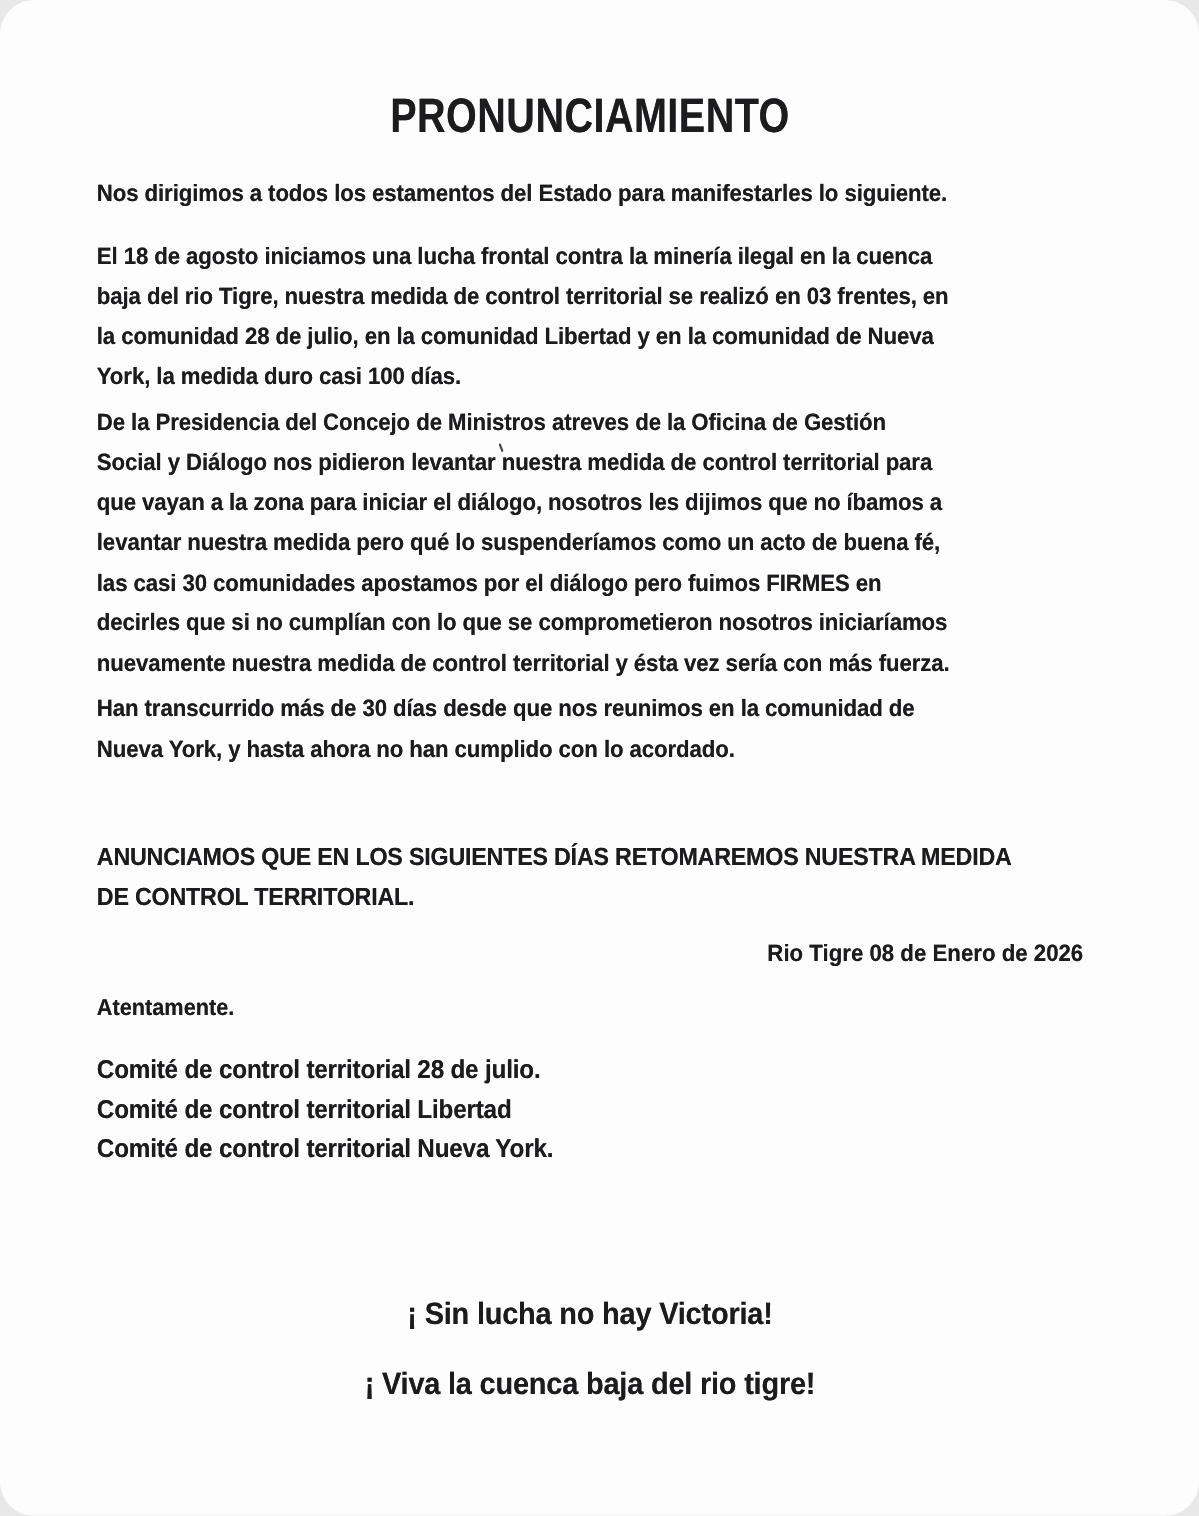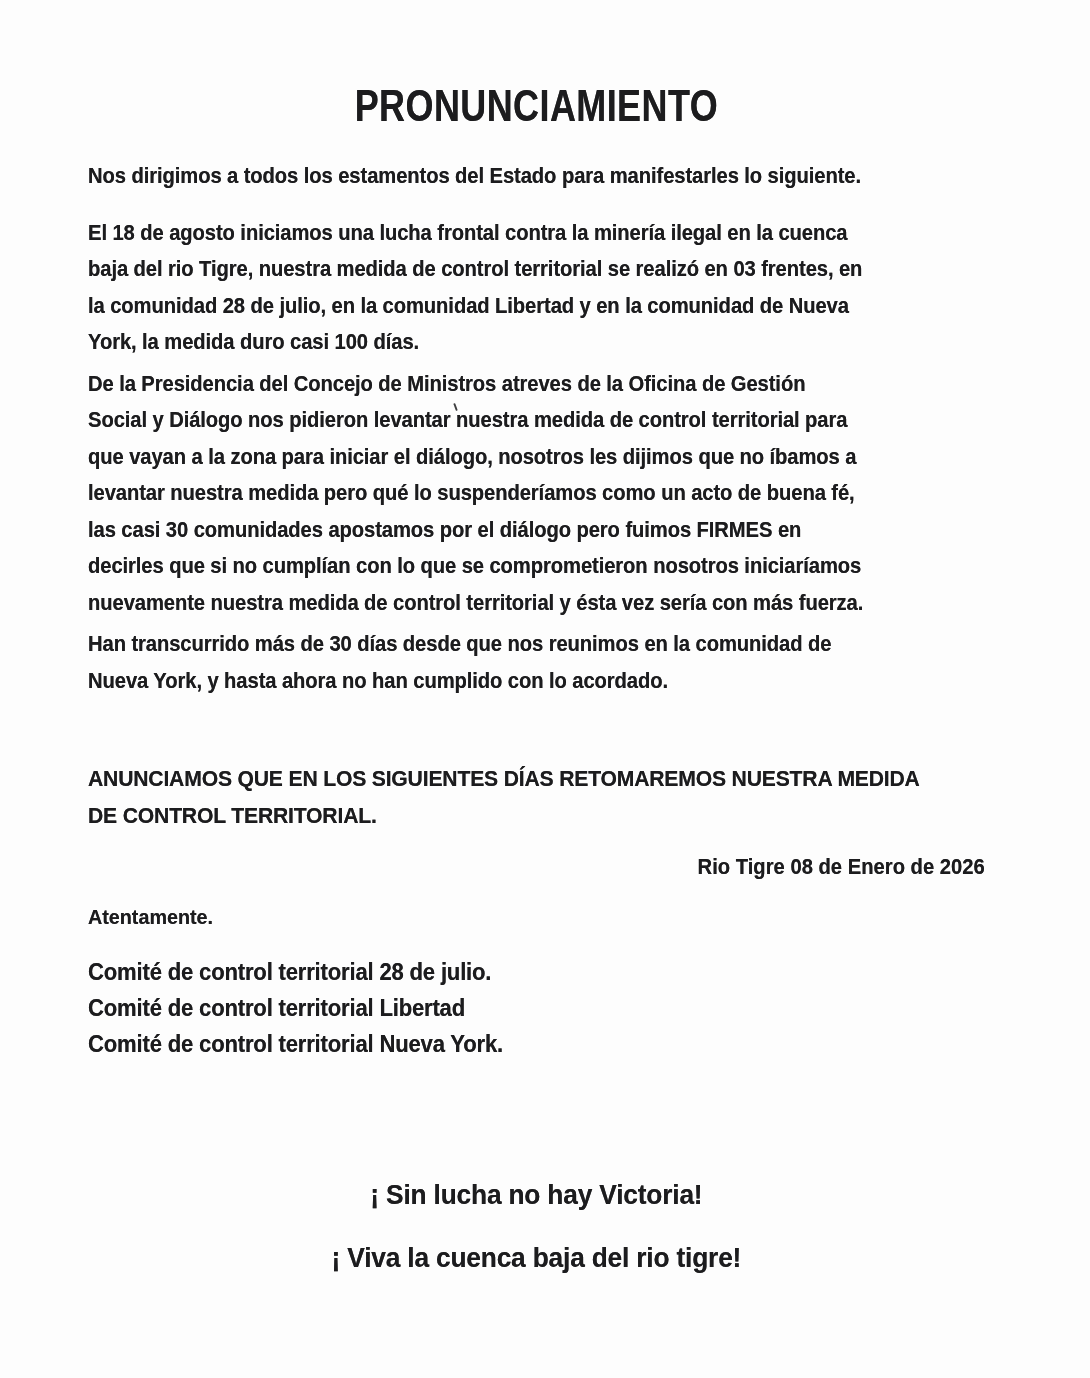--- a/index.html
+++ b/index.html
@@ -8,20 +8,21 @@
     background: #e8e8e8;
   }
   .page {
     position: relative;
     width: 1090px;
     height: 1378px;
     background: #fdfdfd;
     overflow: hidden;
     font-family: "Liberation Sans", sans-serif;
     color: #1c1c1e;
+    border-radius: 31px;
     -webkit-font-smoothing: antialiased;
   }
   .column {
     position: absolute;
     left: 88px;
     top: 0;
     width: 954px;
     transform: scaleX(0.94);
     transform-origin: top left;
   }

